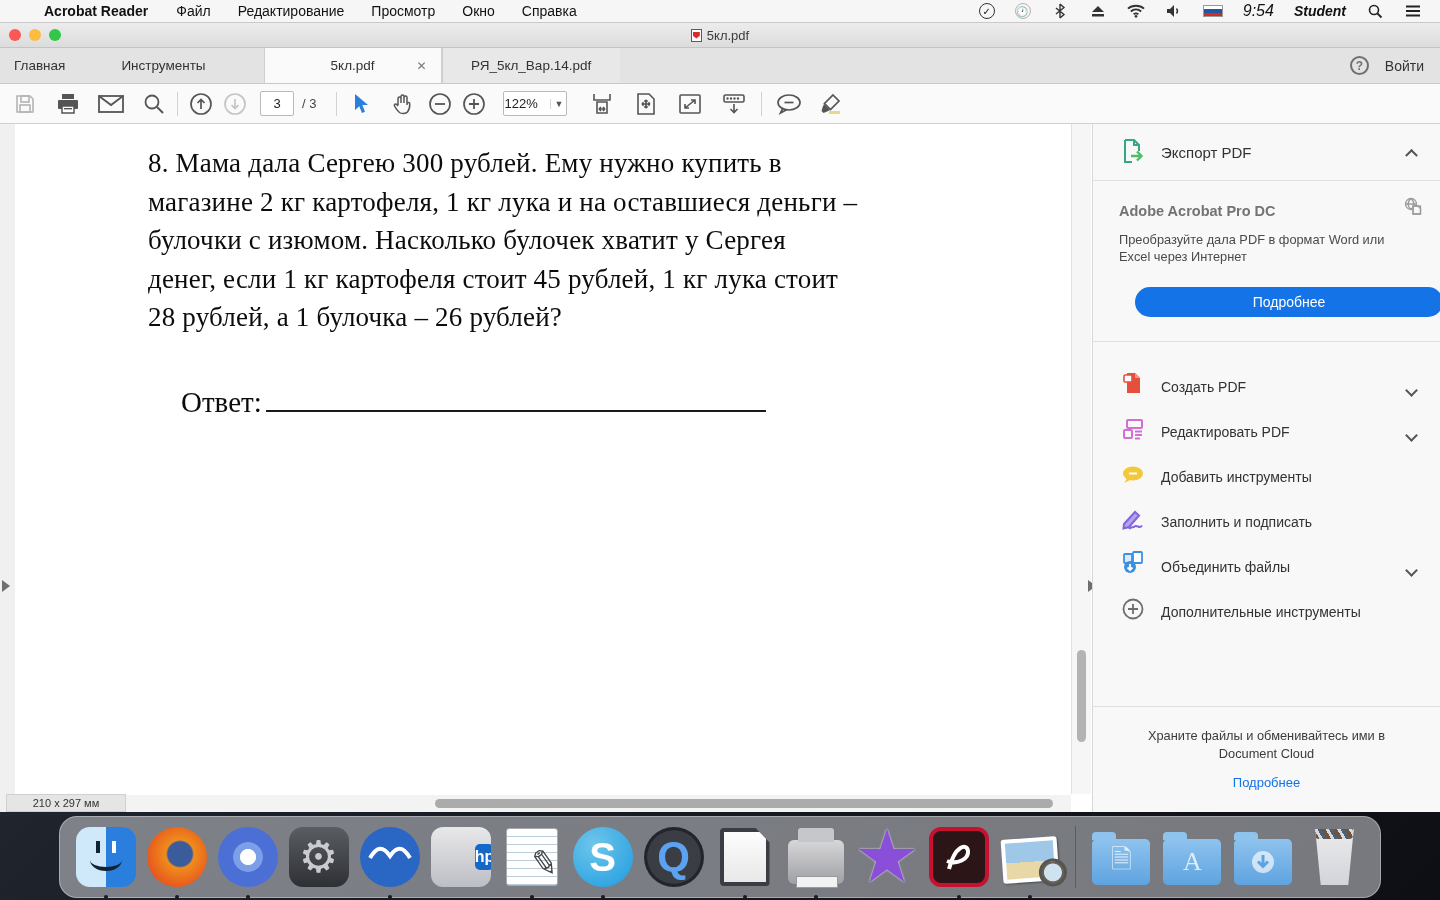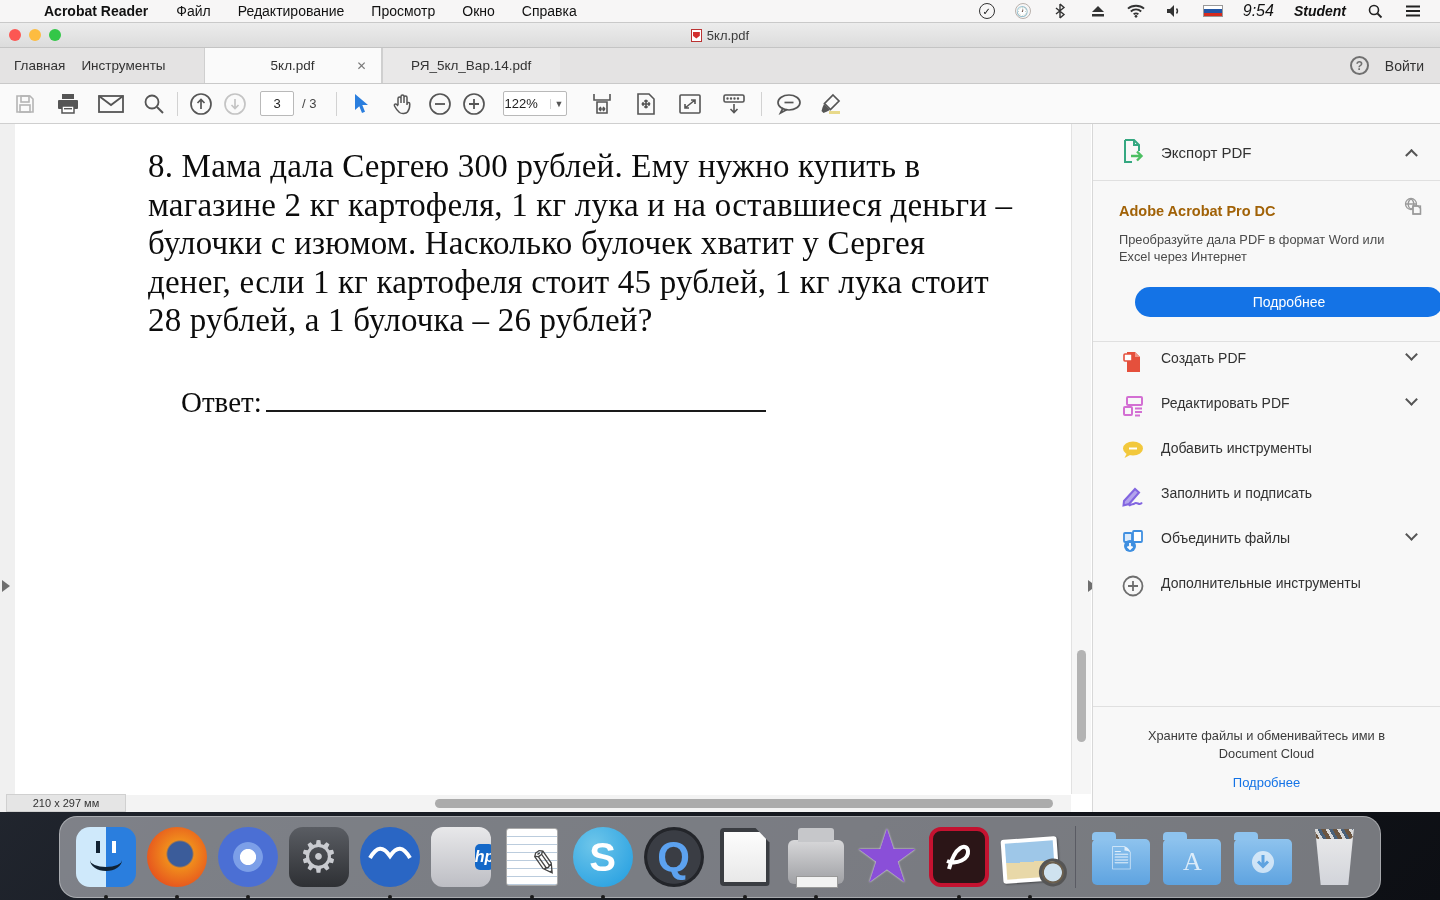--- a/index.html
+++ b/index.html
@@ -32,21 +32,21 @@
   .light { width:12px; height:12px; border-radius:50%; }
   .title-center { position:absolute; left:0; right:0; text-align:center; font-size:13px; color:#3c3c3c;
     display:flex; align-items:center; justify-content:center; gap:5px; }
   .pdfdoc-ic { width:11px; height:13px; background:#fff; border:1px solid #b33; position:relative; display:inline-block; }
   .pdfdoc-ic:before { content:""; position:absolute; left:1px; top:2px; width:7px; height:7px;
     background:#d32f2f; clip-path:polygon(0 0,100% 0,100% 60%,50% 100%,0 60%); }
 
   
   .tabbar { position:absolute; top:48px; left:0; width:1440px; height:36px;
     background:#e4e3e3; border-bottom:1px solid #c9c9c9; display:flex; align-items:stretch; font-size:13.5px; color:#333; z-index:30; }
-  .navtab { display:flex; align-items:center; padding:0 8px; }
+  .navtab { display:flex; align-items:center; padding:0 28px; }
   .doctab { width:178px; display:flex; align-items:center; justify-content:center; gap:10px;
     border-left:1px solid #cfcfcf; background:#e9e8e8; position:relative; }
   .doctab.active { background:#fafafa; border-right:1px solid #cfcfcf; }
   .doctab .close { color:#777; font-size:12px; position:absolute; right:14px; }
   .tab-right { margin-left:auto; display:flex; align-items:center; gap:16px; padding-right:16px; }
   .help-ic { width:19px; height:19px; border:2px solid #707070; border-radius:50%; color:#707070;
     font-size:12px; font-weight:bold; display:flex; align-items:center; justify-content:center; }
 
   
   .toolbar { position:absolute; top:84px; left:0; width:1440px; height:40px;
@@ -62,21 +62,21 @@
   .zoombox .zv { flex:1; }
   .zoombox .caret { width:16px; border-left:1px solid #d5d5d5; color:#555; font-size:9px; text-align:center; }
 
   
   .content { position:absolute; top:124px; left:0; width:1440px; height:688px; background:#fff; }
   .left-strip { position:absolute; left:0; top:0; width:15px; height:688px; background:#f0f0f0; }
   .nav-arrow { width:0; height:0; border-top:6px solid transparent; border-bottom:6px solid transparent;
     border-left:8px solid #6f6f6f; position:absolute; }
   .docarea { position:absolute; left:15px; top:0; width:1056px; height:670px; background:#fff; overflow:hidden; }
   .pdf-text { position:absolute; left:133px; top:24px; width:890px;
-    font-family:"Liberation Serif", serif; font-size:33px; color:#0c0c0c; letter-spacing:0.2px; }
+    font-family:"Liberation Serif", serif; font-size:27px; color:#0c0c0c; letter-spacing:0.2px; }
   .pdf-text div { height:38.6px; white-space:nowrap; }
   .answer-row { position:absolute; left:166px; top:258px; display:flex; align-items:baseline;
     font-family:"Liberation Serif", serif; font-size:29px; color:#0c0c0c; }
   .answer-line { width:500px; border-bottom:2px solid #1a1a1a; height:30px; margin-left:4px; }
 
   .vscroll { position:absolute; left:1071px; top:0; width:20px; height:670px; background:#f6f6f6; border-left:1px solid #e2e2e2; }
   .vthumb { position:absolute; left:5px; top:526px; width:9px; height:92px; background:#b3b3b3; border-radius:5px; }
 
   .pagesize-box { position:absolute; left:6px; top:670px; width:120px; height:18px; background:#e5e5e5;
     border:1px solid #d0d0d0; font-size:11px; color:#333; display:flex; align-items:center; justify-content:center; z-index:3; }
@@ -86,26 +86,26 @@
   
   .sidebar { position:absolute; left:1092px; top:0; width:348px; height:688px; background:#f8f8f8;
     border-left:1px solid #d8d8d8; color:#323232; }
   .sb-header { height:56px; display:flex; align-items:center; padding:0 24px 0 28px; font-size:15px; }
   .sb-header .lbl { margin-left:16px; }
   .chv { width:9px; height:9px; border-right:2px solid #555; border-bottom:2px solid #555; margin-left:auto; }
   .chv.up { transform:rotate(-135deg) translate(-2px,-2px); }
   .chv.down { transform:rotate(45deg); }
   .sb-div { height:1px; background:#e0e0e0; margin:0; }
   .promo { padding:22px 26px 0 26px; position:relative; }
-  .promo .ptitle { font-weight:bold; font-size:14.5px; color:#a16207; }
+  .promo .ptitle { font-weight:bold; font-size:14.5px; color:#737373; }
   .promo .gicon { position:absolute; right:18px; top:16px; color:#9a9a9a; }
   .promo .ptext { margin-top:12px; font-size:12.8px; line-height:17px; color:#4a4a4a; width:290px; }
   .promo-btn { margin:22px 16px 24px 16px; height:30px; background:#1473e6; color:#fff; border:none;
     border-radius:15px; width:308px; font-size:14px; font-family:"Liberation Sans",sans-serif; }
-  .tool-row { height:45px; display:flex; align-items:flex-start; padding:0 24px 0 28px; font-size:14px; }
+  .tool-row { height:45px; display:flex; align-items:flex-end; padding:0 24px 0 28px; font-size:14px; }
   .tool-row .ticon { width:24px; display:flex; justify-content:center; }
   .tool-row .lbl { margin-left:16px; }
   .sb-footer { position:absolute; left:0; bottom:0; width:100%; }
   .sbf-text { text-align:center; font-size:12.8px; line-height:18px; color:#3b3b3b; padding:20px 36px 0 36px; }
   .sbf-link { text-align:center; font-size:13px; color:#1473e6; padding:12px 0 22px 0; }
 
   
   .dock { position:absolute; left:50%; transform:translateX(-50%); bottom:2px; width:1322px; height:82px;
     background:rgba(205,207,214,0.55); border:1px solid rgba(255,255,255,0.35); border-radius:18px;
     display:flex; align-items:center; padding:0 10px; z-index:60; }
@@ -119,21 +119,21 @@
     border-bottom:4px solid #123; border-radius:50%; }
   .finder:after { content:""; position:absolute; top:14px; left:20px; width:4px; height:12px; background:#123;
     box-shadow:16px 0 0 #fff; }
   .circle60 { width:60px; height:60px; border-radius:50%; position:relative; }
   .firefox { background:radial-gradient(circle at 55% 45%, #3b5c9a 0 26%, #f08c1c 30%, #e6541e 75%); }
   .chromium { background:radial-gradient(circle,#fff 0 18%, #7c9fe8 20% 34%, #4b6fd4 36% 100%); }
   .prefs { background:linear-gradient(#5a5d63,#2e3034); border-radius:14px; display:flex; align-items:center; justify-content:center; }
   .prefs span { color:#c9cbd0; font-size:44px; line-height:1; }
   .oo { background:#2a66c4; display:flex; align-items:center; justify-content:center; }
   .hp { background:linear-gradient(#e8e8ea,#bdbec4); border-radius:12px; display:flex; align-items:center; justify-content:center; }
-  .hp .hpb { width:34px; height:26px; background:#1468c8; border-radius:5px; color:#fff; font-style:italic;
+  .hp .hpb { width:34px; height:26px; background:#1468c8; border-radius:5px; color:#fff; 
     font-weight:bold; font-size:16px; display:flex; align-items:center; justify-content:center;margin-left:48px; }
   .paper { width:52px; height:58px; background:repeating-linear-gradient(#fff 0 7px,#bcd 7px 8px); border:1px solid #aaa;
     border-radius:3px; position:relative; }
   .paper:before { content:"✎"; position:absolute; right:-2px; bottom:2px; font-size:34px; color:#444; transform:rotate(10deg); }
   .skype { background:radial-gradient(circle at 35% 30%, #6ec6ea, #1e9be0); display:flex; align-items:center; justify-content:center;
     color:#fff; font-size:40px; font-weight:bold; }
   .qt { background:radial-gradient(circle,#3a3d44 0 62%, #23252a 64%); display:flex; align-items:center; justify-content:center; }
   .qt span { color:#5ca2f0; font-size:42px; font-weight:bold; }
   .lo { width:50px; height:58px; background:linear-gradient(#fdfdfd,#e8e8e8); border:4px solid #3a3d42;
     border-radius:4px; clip-path:polygon(0 0,72% 0,100% 25%,100% 100%,0 100%); }

